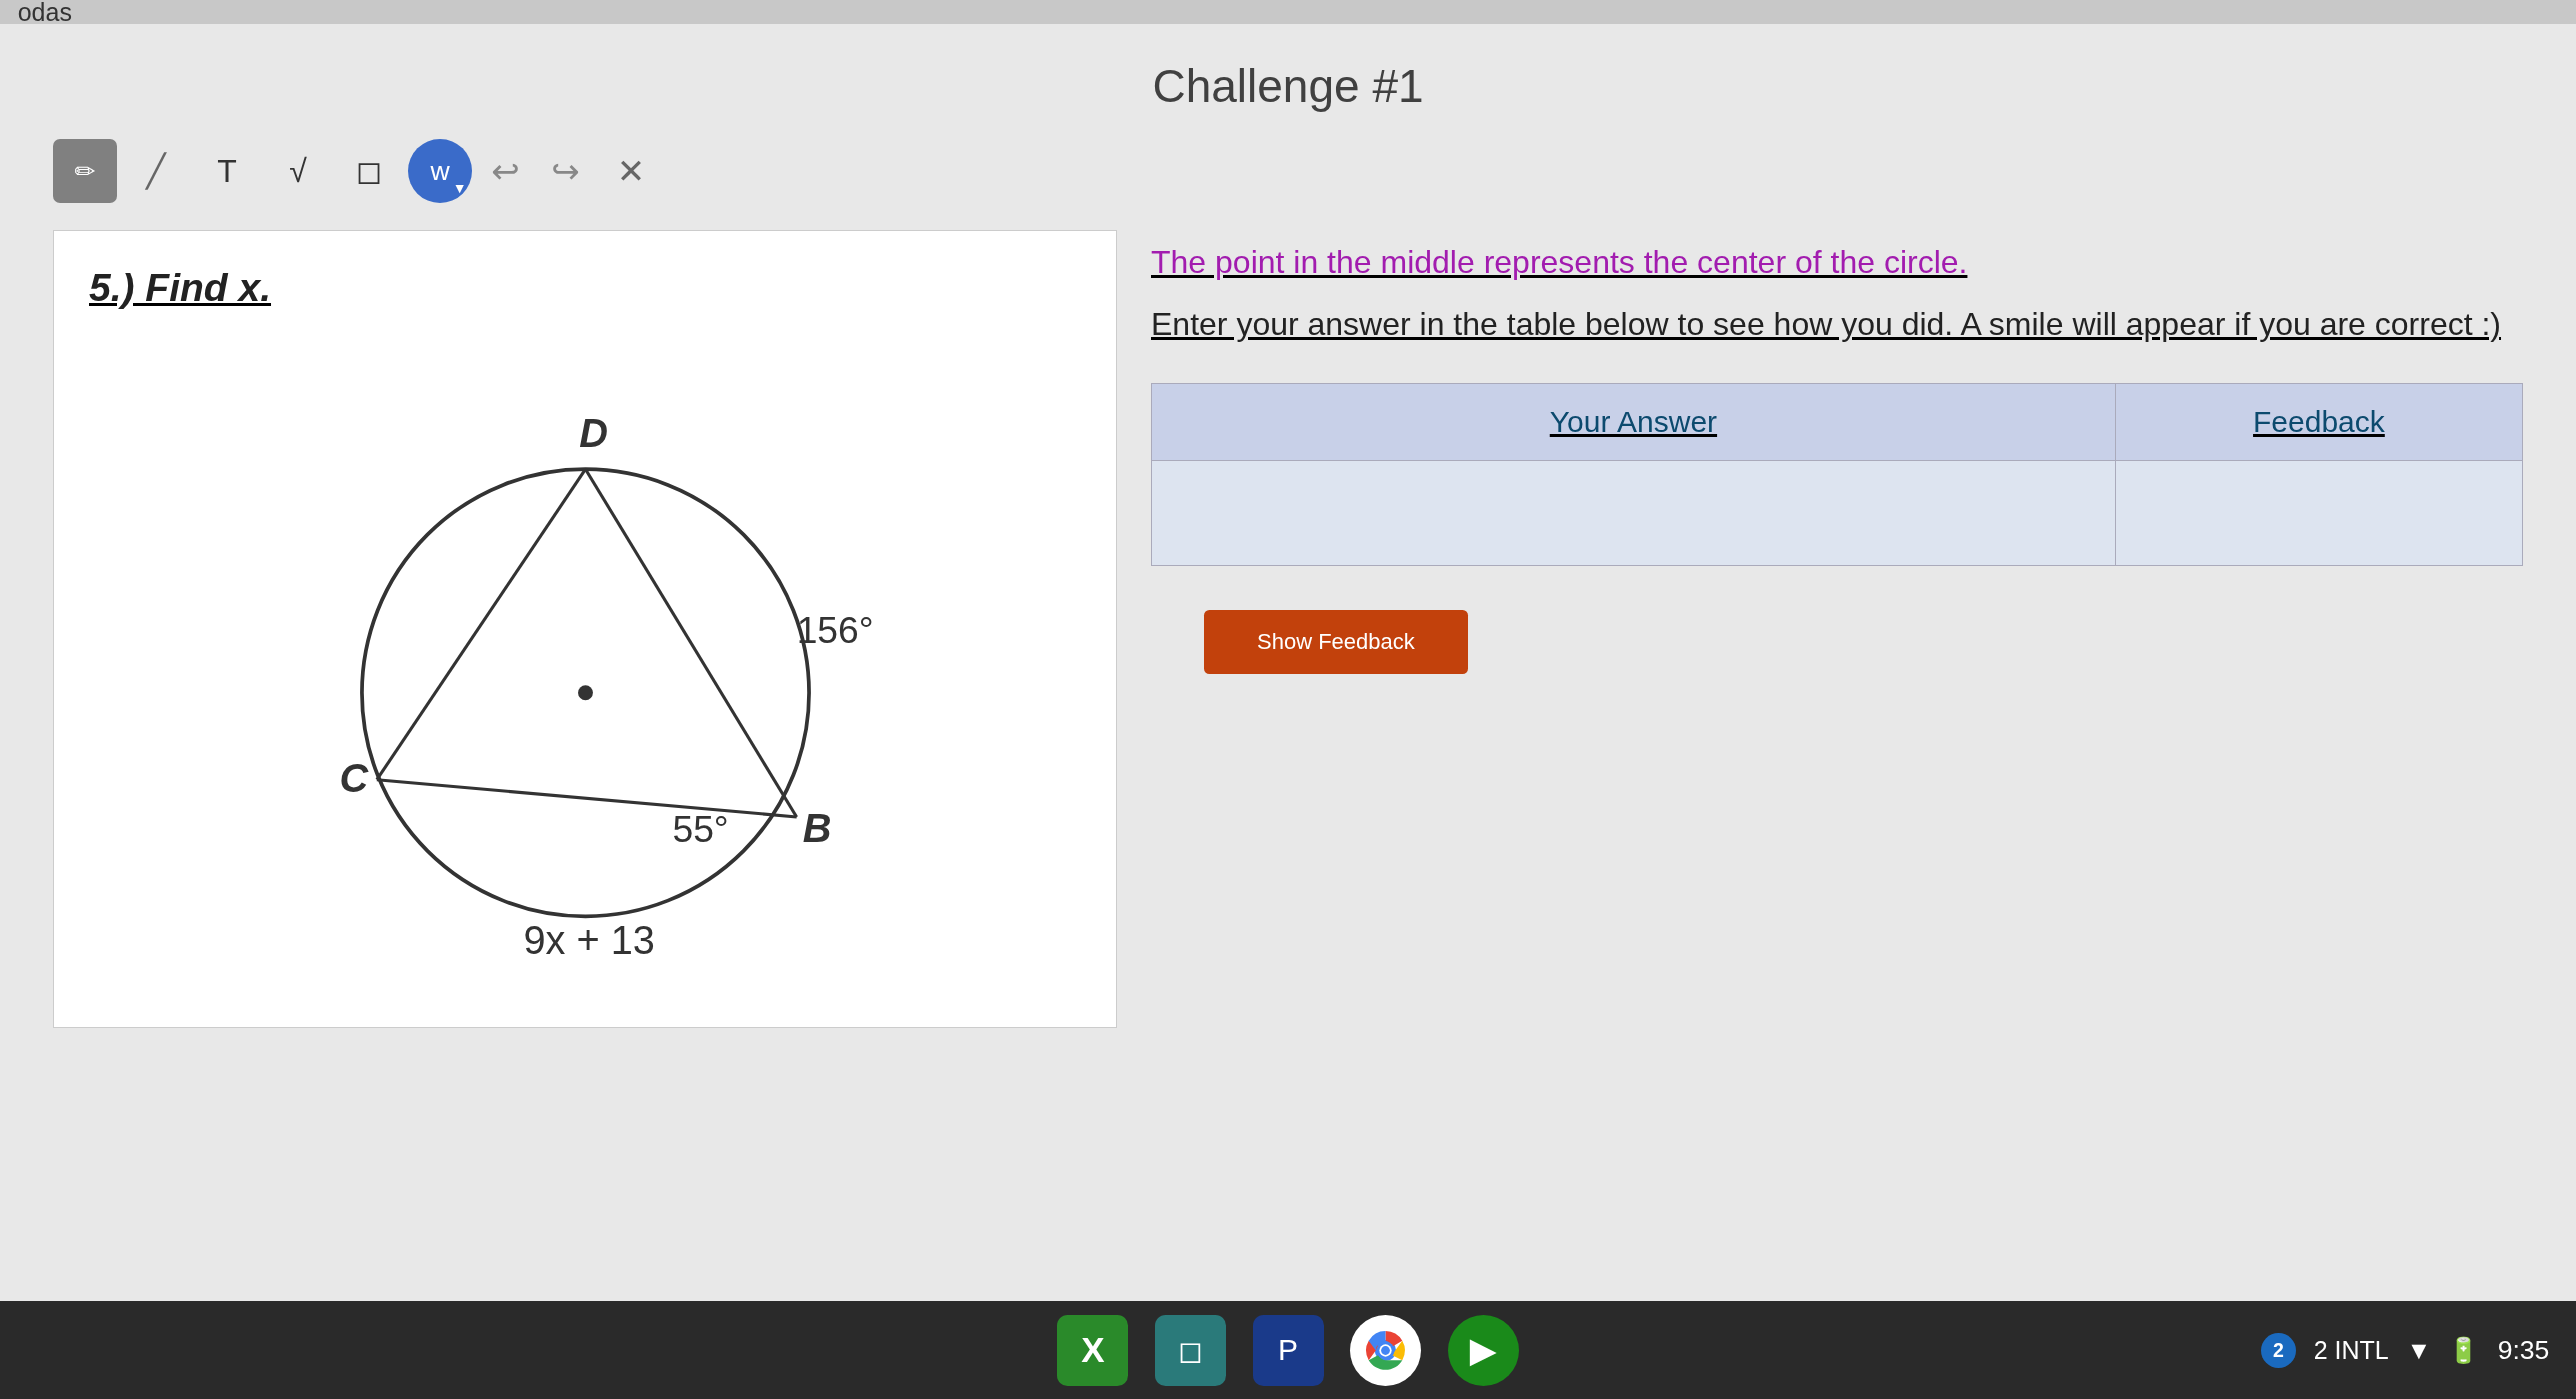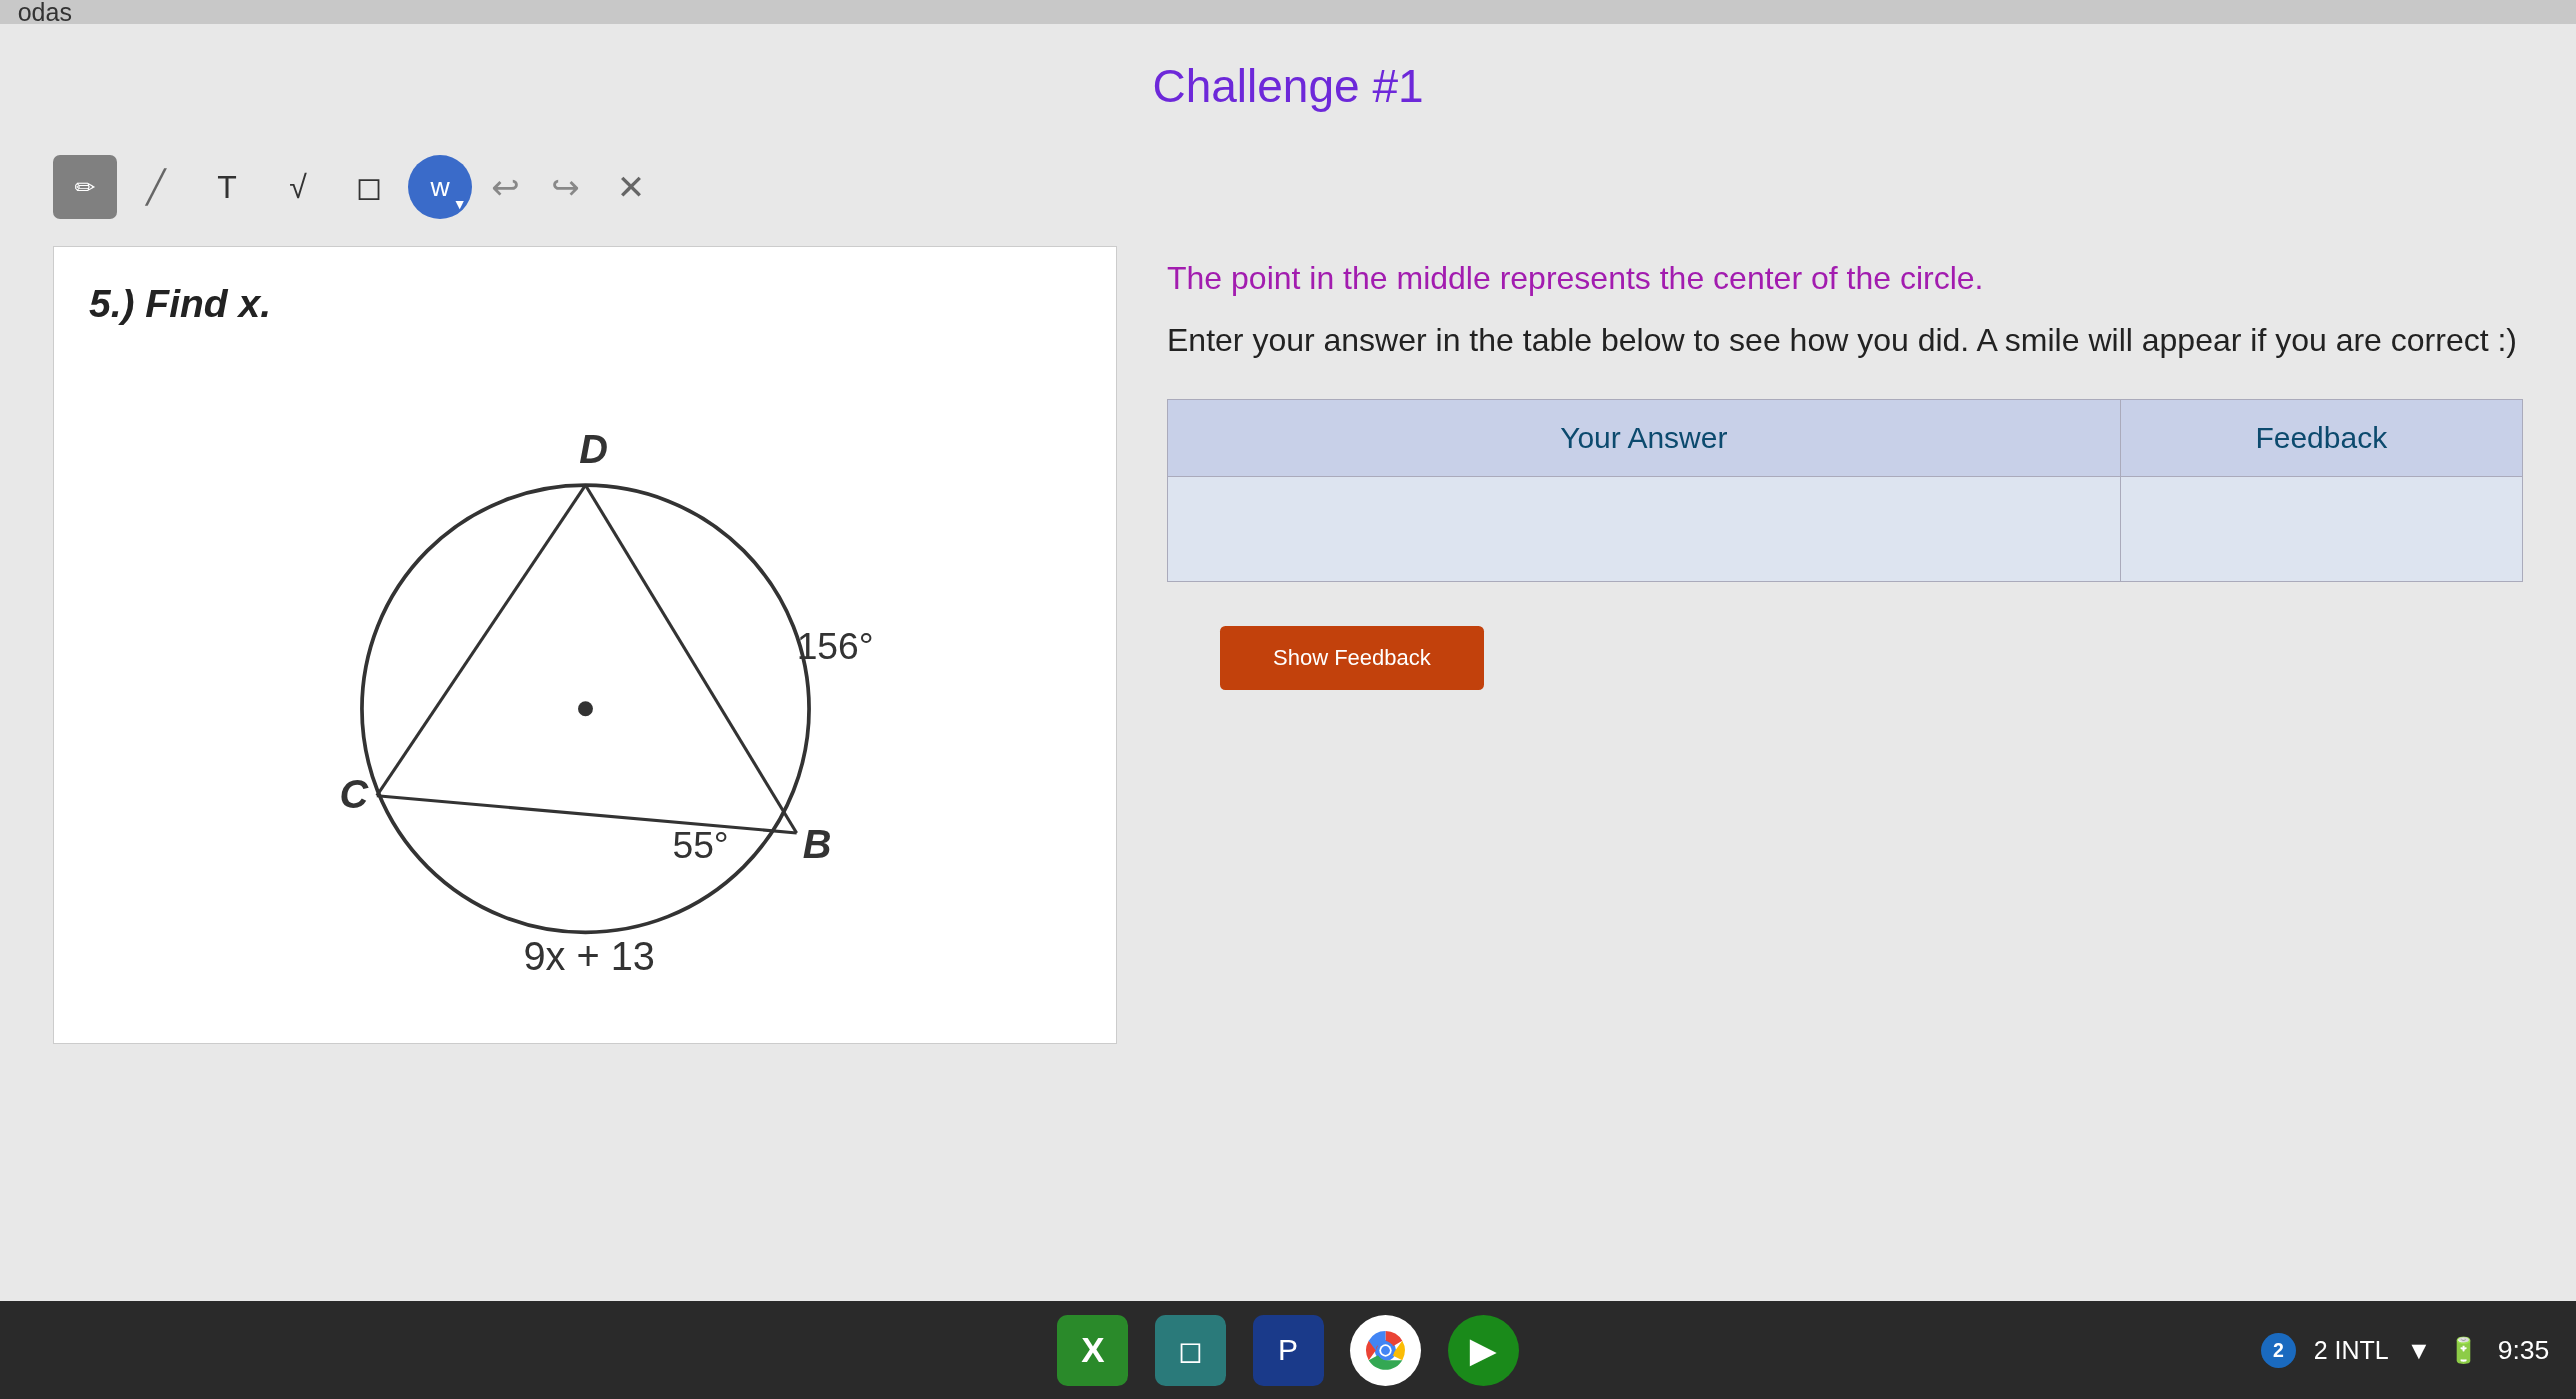--- a/index.html
+++ b/index.html
@@ -31,22 +31,22 @@
       margin: 0;
       padding: 35px 53px;
       min-height: calc(1400px - 32px - 89px);
     }
 
     
     .page-title {
       text-align: center;
       font-size: 46px;
       font-weight: normal;
-      color: #6d28d9;
-      margin-bottom: 42px;
+      color: #404040;
+      margin-bottom: 26px;
     }
 
     
     .toolbar {
       display: flex;
       align-items: center;
       gap: 7px;
       margin-bottom: 26.6px;
       background: transparent;
     }
@@ -99,21 +99,22 @@
       font-size: 34px;
       display: flex;
       align-items: center;
       justify-content: center;
       color: #888;
     }
 
     
     .two-col {
       display: flex;
-      gap: 50px;
+      gap: 34px;
+      text-decoration: underline;
     }
 
     
     .canvas-panel {
       background: white;
       border: 1.8px solid #ccc;
       flex: 0 0 1064px;
       min-height: 798px;
       padding: 35px;
       position: relative;

